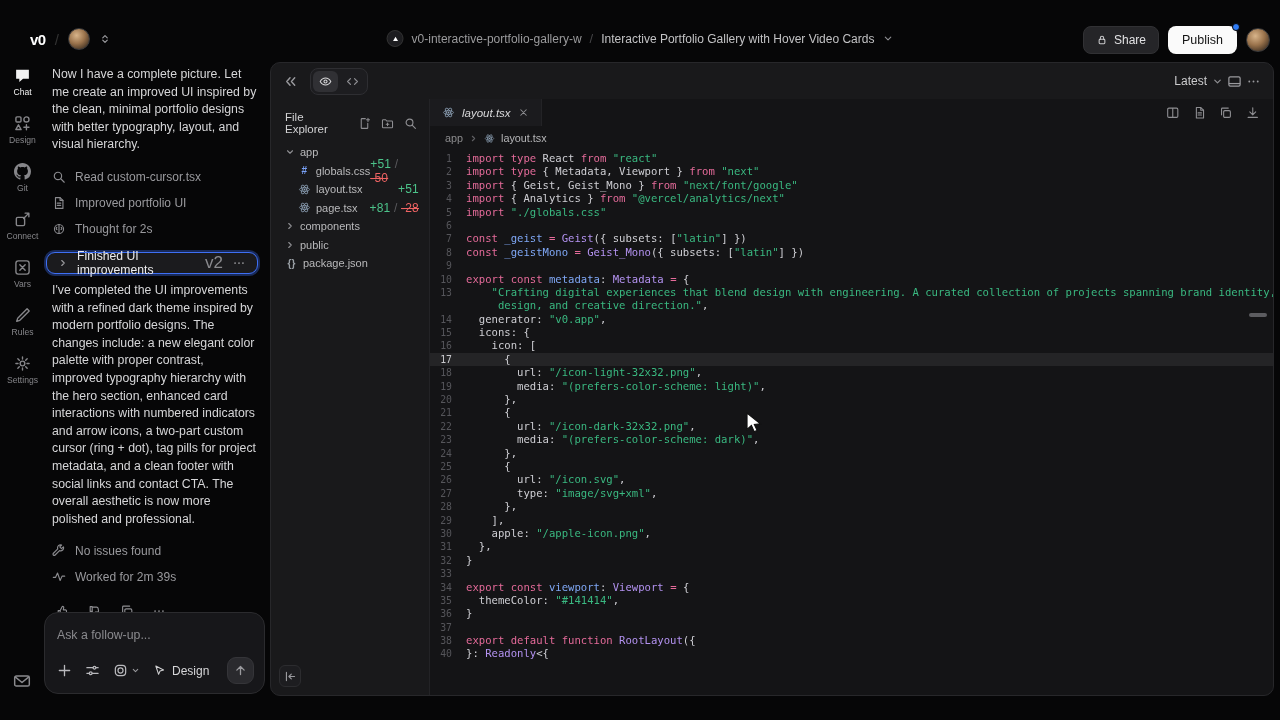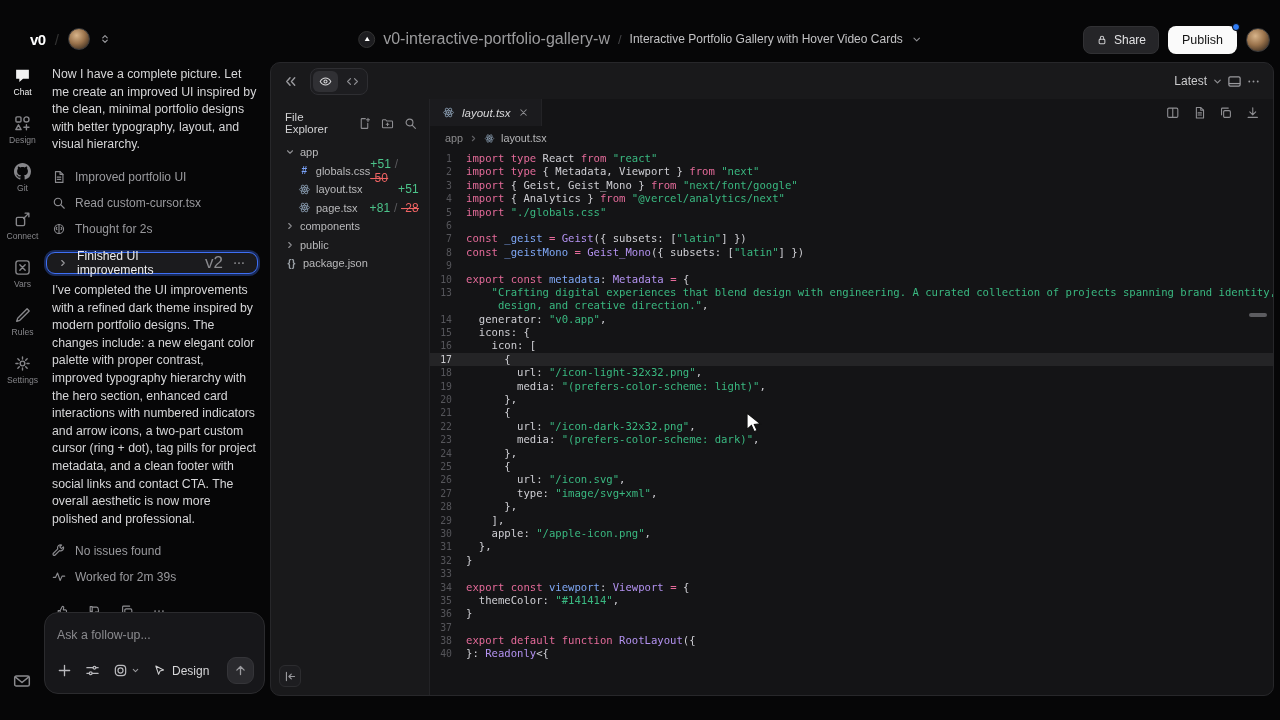--- a/index.html
+++ b/index.html
@@ -13,21 +13,21 @@
   .topbar { position:absolute; top:0; left:0; right:0; height:58px; }
   .tb-left { position:absolute; left:30px; top:28px; display:flex; align-items:center; gap:9px; }
   .logo { font-size:15px; font-weight:800; color:#fff; letter-spacing:-0.5px; }
   .tb-slash { color:#333; font-size:15px; }
   .avatar { width:22px; height:22px; border-radius:50%; border:1px solid #3a3a3c;
     background:radial-gradient(circle at 38% 32%, #d8b48a 0%, #9a734c 45%, #4a3827 80%, #2a201a 100%); }
   .tb-center { position:absolute; left:50%; top:30px; transform:translateX(-50%);
     display:flex; align-items:center; gap:8px; white-space:nowrap; }
   .vercel-badge { width:17px; height:17px; border-radius:50%; background:#1d1d20; border:1px solid #333;
     display:flex; align-items:center; justify-content:center; }
-  .crumb-project { font-size:16px; color:#9b9b9d; }
+  .crumb-project { font-size:12px; color:#9b9b9d; }
   .crumb-divider { color:#454547; font-size:13px; }
   .crumb-page { font-size:12px; color:#c2c2c4; }
   .tb-right { position:absolute; right:10px; top:26px; display:flex; align-items:center; gap:9px; }
   .btn-share { display:flex; align-items:center; gap:6px; height:28px; padding:0 12px;
     background:#252528; border:1px solid #313134; border-radius:8px; color:#e2e2e4; font-size:12px; }
   .btn-publish { position:relative; height:28px; padding:0 14px; background:#fafafa; color:#141414;
     border:none; border-radius:8px; font-size:12.5px; font-weight:500; display:flex; align-items:center; }
   .publish-dot { position:absolute; top:-3px; right:-3px; width:8px; height:8px; border-radius:50%;
     background:#2f7cf6; border:1.5px solid #060607; }
 
@@ -256,34 +256,34 @@
         </svg>
     </span>
   </nav>
 
   <section class="chat">
     <p class="msg">Now I have a complete picture. Let me create an improved UI inspired by the clean, minimal portfolio designs with better typography, layout, and visual hierarchy.</p>
     <div class="task-list">
         <div class="task-row">
           <span class="ic" style="width:14px;height:14px">
             <svg viewBox="0 0 16 16" fill="none" stroke="currentColor" stroke-width="1.3" stroke-linecap="round" stroke-linejoin="round">
+              <circle cx="6.8" cy="6.8" r="4.2"></circle>
+              <path d="m10 10 4 4"></path>
+            </svg>
+          </span>
+          <span>Read custom-cursor.tsx</span>
+        </div>
+        <div class="task-row">
+          <span class="ic" style="width:14px;height:14px">
+            <svg viewBox="0 0 16 16" fill="none" stroke="currentColor" stroke-width="1.3" stroke-linecap="round" stroke-linejoin="round">
               <path d="M4 1.8h5.2L12.5 5v9.2H4z"></path>
               <path d="M9.2 1.8V5h3.3M6 8.2h4M6 10.7h4"></path>
             </svg>
           </span>
           <span>Improved portfolio UI</span>
-        </div>
-        <div class="task-row">
-          <span class="ic" style="width:14px;height:14px">
-            <svg viewBox="0 0 16 16" fill="none" stroke="currentColor" stroke-width="1.3" stroke-linecap="round" stroke-linejoin="round">
-              <circle cx="6.8" cy="6.8" r="4.2"></circle>
-              <path d="m10 10 4 4"></path>
-            </svg>
-          </span>
-          <span>Read custom-cursor.tsx</span>
         </div>
         <div class="task-row">
           <span class="ic" style="width:14px;height:14px">
             <svg viewBox="0 0 16 16" fill="none" stroke="currentColor" stroke-width="1.3" stroke-linecap="round" stroke-linejoin="round">
               <circle cx="8" cy="8" r="5.2"></circle>
               <path d="M8 2.9v10.2M5.5 6.1c-.9.6-.9 2.1.1 2.6M10.5 6.1c.9.6.9 2.1-.1 2.6"></path>
             </svg>
           </span>
           <span>Thought for 2s</span>
         </div>

